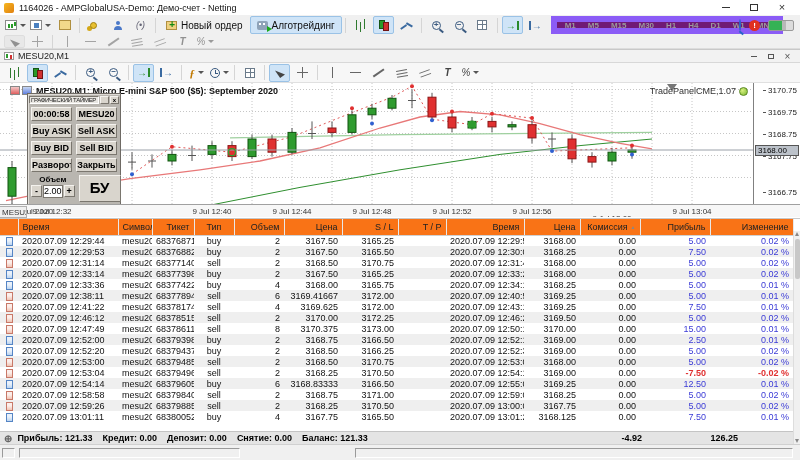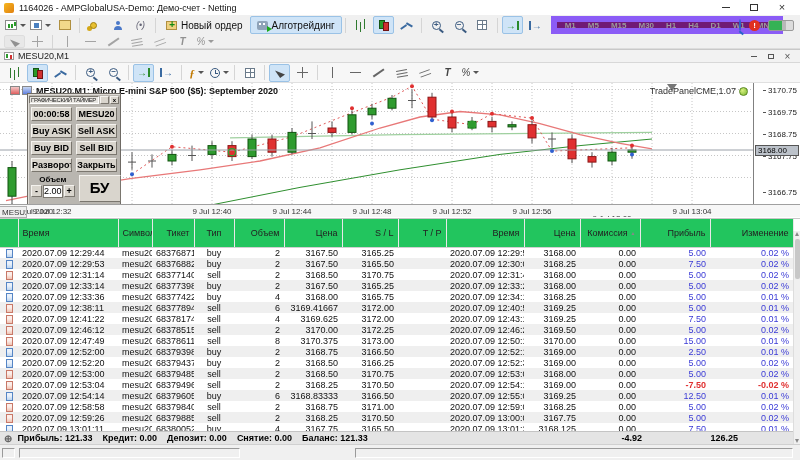--- a/index.html
+++ b/index.html
@@ -126,21 +126,21 @@
   .tp-bottom{display:grid;grid-template-columns:1fr 42px;gap:4px;padding:3px;}
   .tp-vol-label{text-align:center;font-weight:bold;font-size:8px;margin-bottom:1px;}
   .tp-stepper{display:flex;gap:1px;}
   .tp-step{width:11px;height:12px;background:#d9d5cd;border:1px solid;border-color:#f4f2ee #7a766e #7a766e #f4f2ee;font-size:9px;line-height:10px;text-align:center;font-weight:bold;}
   .tp-vol-value{flex:1;background:#fff;border:1px solid #7a766e;font-size:9px;text-align:center;line-height:11px;}
   .tp-bu{height:27px;font-size:15px;line-height:24px;}
 
   
   .tablewrap{flex:1 1 auto;position:relative;background:#fff;border-top:1px solid #c8c8c8;overflow:hidden;}
   table{border-collapse:collapse;table-layout:fixed;width:793px;}
-  th{font-weight:normal;font-size:9px;color:#222;background:#22c55e;border-bottom:1px solid #d0d0d0;border-right:1px solid #e8e8e8;height:28px;padding:0 4px;white-space:nowrap;overflow:hidden;}
+  th{font-weight:normal;font-size:9px;color:#222;background:#f97316;border-bottom:1px solid #d0d0d0;border-right:1px solid #e8e8e8;height:16px;padding:0 4px;white-space:nowrap;overflow:hidden;}
   td{font-size:9px;height:11px;padding:0 4px;white-space:nowrap;overflow:hidden;color:#111;}
   tr.alt td{background:#efefef;}
   .al{text-align:left;} .ar{text-align:right;} .ac{text-align:center;}
   .doc{width:7px;height:9px;border:1px solid;display:inline-block;vertical-align:middle;}
   .doc.buy{border-color:#5585c5;background:linear-gradient(#eaf1fa 40%,#bcd4ef);}
   .doc.sell{border-color:#c87868;background:linear-gradient(#fbeeea 40%,#f0c4b4);}
   td.profit,td.change{color:#3a3ad6;}
   td.neg{color:#e03030;font-weight:bold;}
   .sort::after{content:"▲";font-size:5px;color:#888;margin-left:3px;vertical-align:1px;}
   .sumrow{position:absolute;left:0;right:0;bottom:0;height:13px;background:#e4e4e4;border-top:1px solid #c4c4c4;display:flex;align-items:center;font-weight:bold;font-size:9px;padding-left:4px;}

